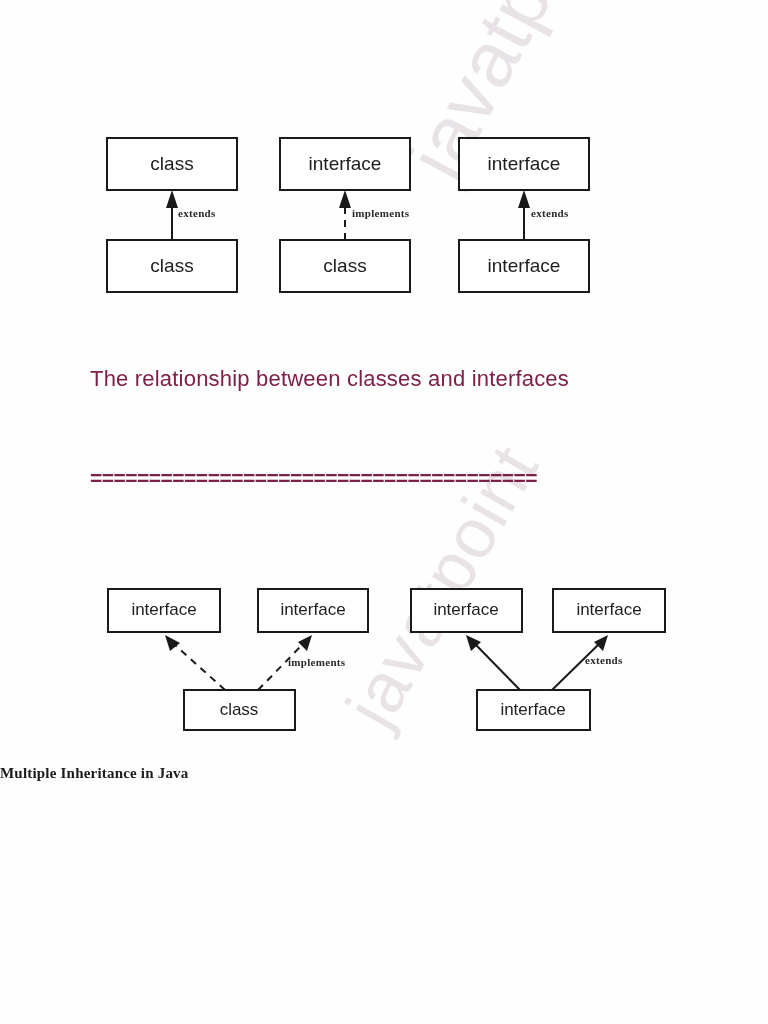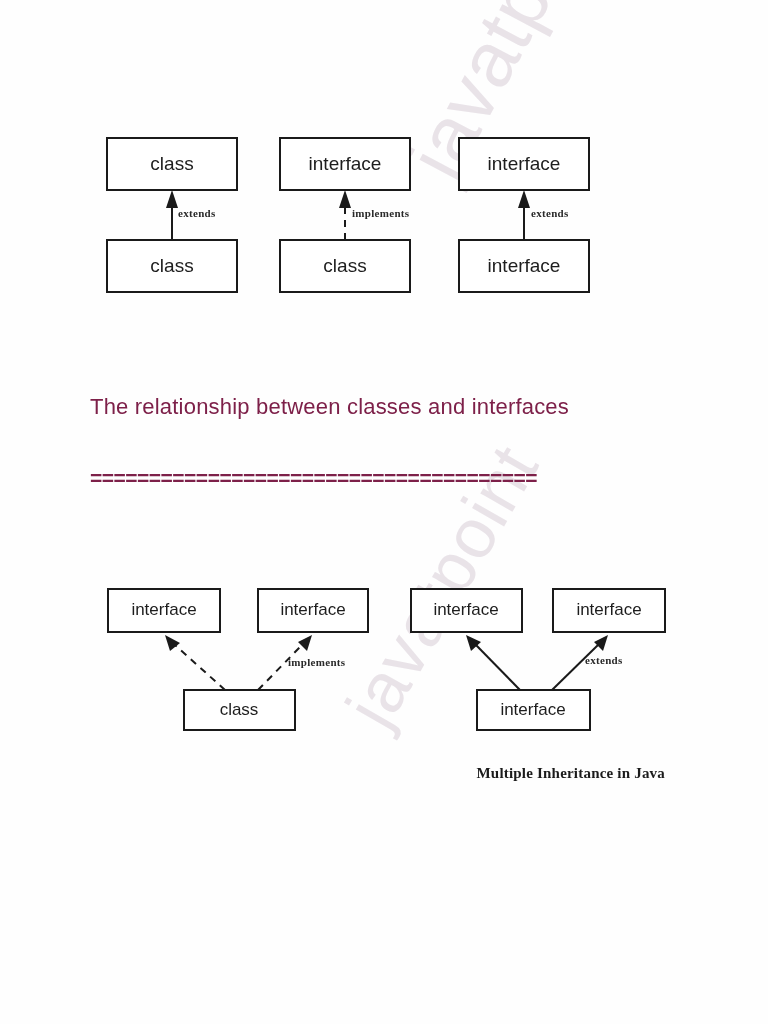--- a/index.html
+++ b/index.html
@@ -91,21 +91,20 @@
   
   #section-heading {
     position: absolute;
     left: 90px;
     top: 366px;
     font-family: "Liberation Sans", sans-serif;
     font-size: 22px;
     color: #7d2049;
     letter-spacing: .2px;
     white-space: nowrap;
-    margin-top: 28px;
   }
 
   
   #separator-rule {
     position: absolute;
     left: 90px;
     top: 466px;
     width: 560px;
     font-family: "Liberation Sans", sans-serif;
     font-size: 21px;
@@ -115,21 +114,21 @@
     overflow: hidden;
     font-weight: 700;
   }
 
   
   #diagram-caption {
     position: absolute;
     left: 0;
     top: 765px;
     width: 665px;
-    text-align: right;
+    text-align: left;
     font-family: "Liberation Serif", serif;
     font-weight: bold;
     font-size: 15px;
     color: #1b1b1b;
     letter-spacing: .2px;
   }
 </style>
 </head>
 <body>
 

